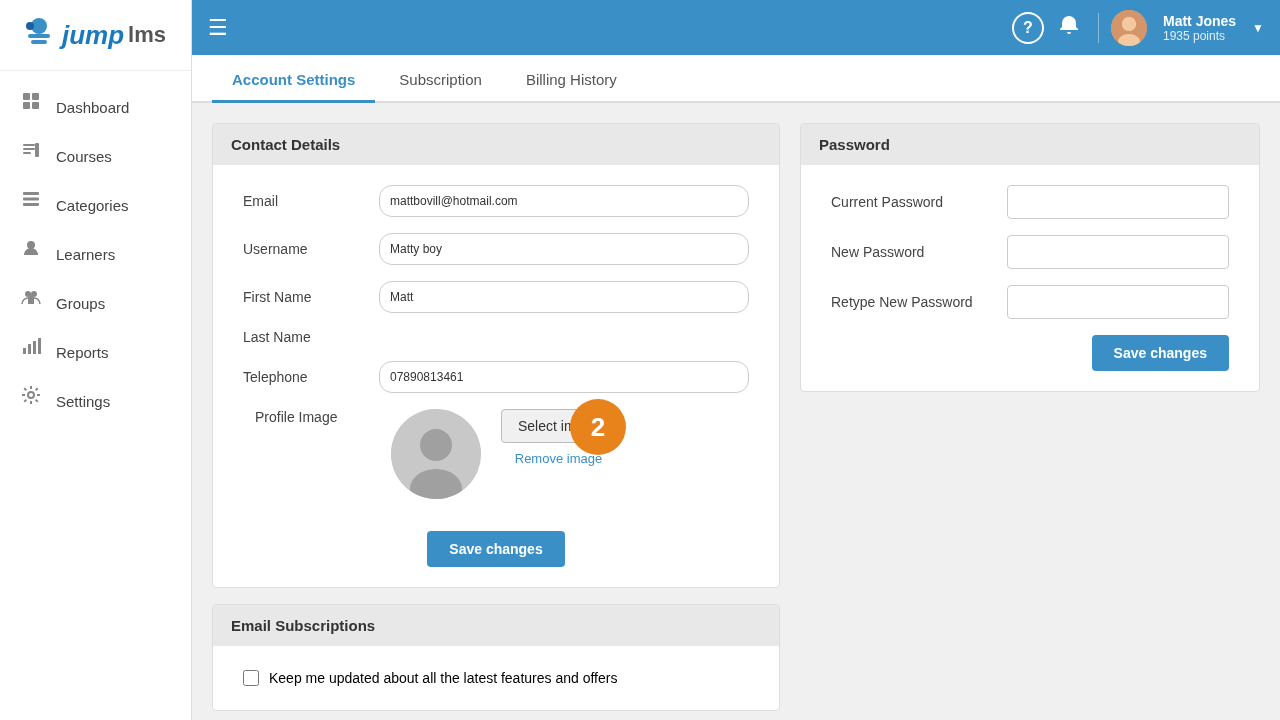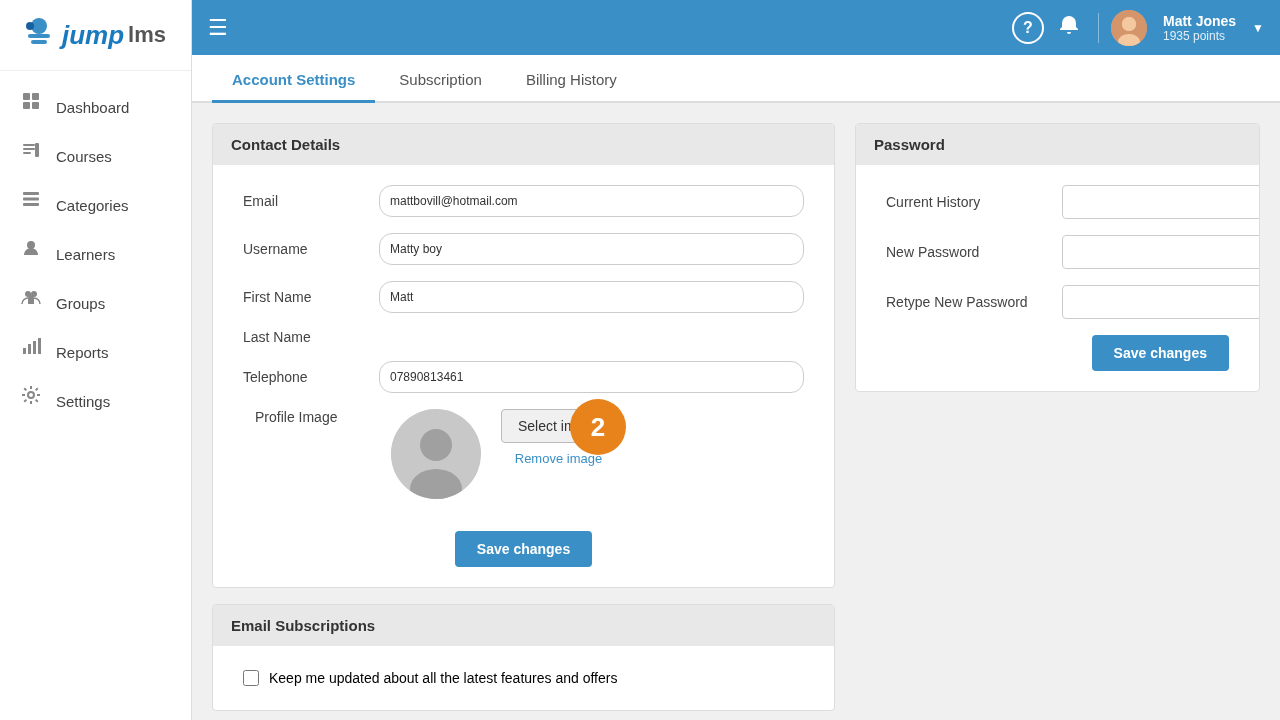--- a/index.html
+++ b/index.html
@@ -113,21 +113,21 @@
     .card-header {
       background: #e8e8e8;
       padding: 12px 18px;
       font-weight: bold;
       font-size: 15px;
       color: #333;
     }
     .card-body { padding: 20px 30px; }
 
     .left-panel { flex: 1; }
-    .right-panel { width: 405px; flex-shrink: 0; }
+    .right-panel { width: 460px; flex-shrink: 0; }
 
     
     .form-row {
       display: flex;
       align-items: center;
       margin-bottom: 16px;
       gap: 16px;
     }
     .form-label {
       width: 120px;
@@ -432,21 +432,21 @@
           </div>
         </div>
       </div>
 
       <div class="right-panel">
         <div class="card">
           <div class="card-header">Password</div>
           <div class="card-body">
 
             <div class="pw-form-row">
-              <label class="pw-label">Current History</label>
+              <label class="pw-label">Current Password</label>
               <input class="pw-input" type="password" style="">
             </div>
 
             <div class="pw-form-row">
               <label class="pw-label">New Password</label>
               <input class="pw-input" type="password" style="">
             </div>
 
             <div class="pw-form-row">
               <label class="pw-label">Retype New Password</label>

